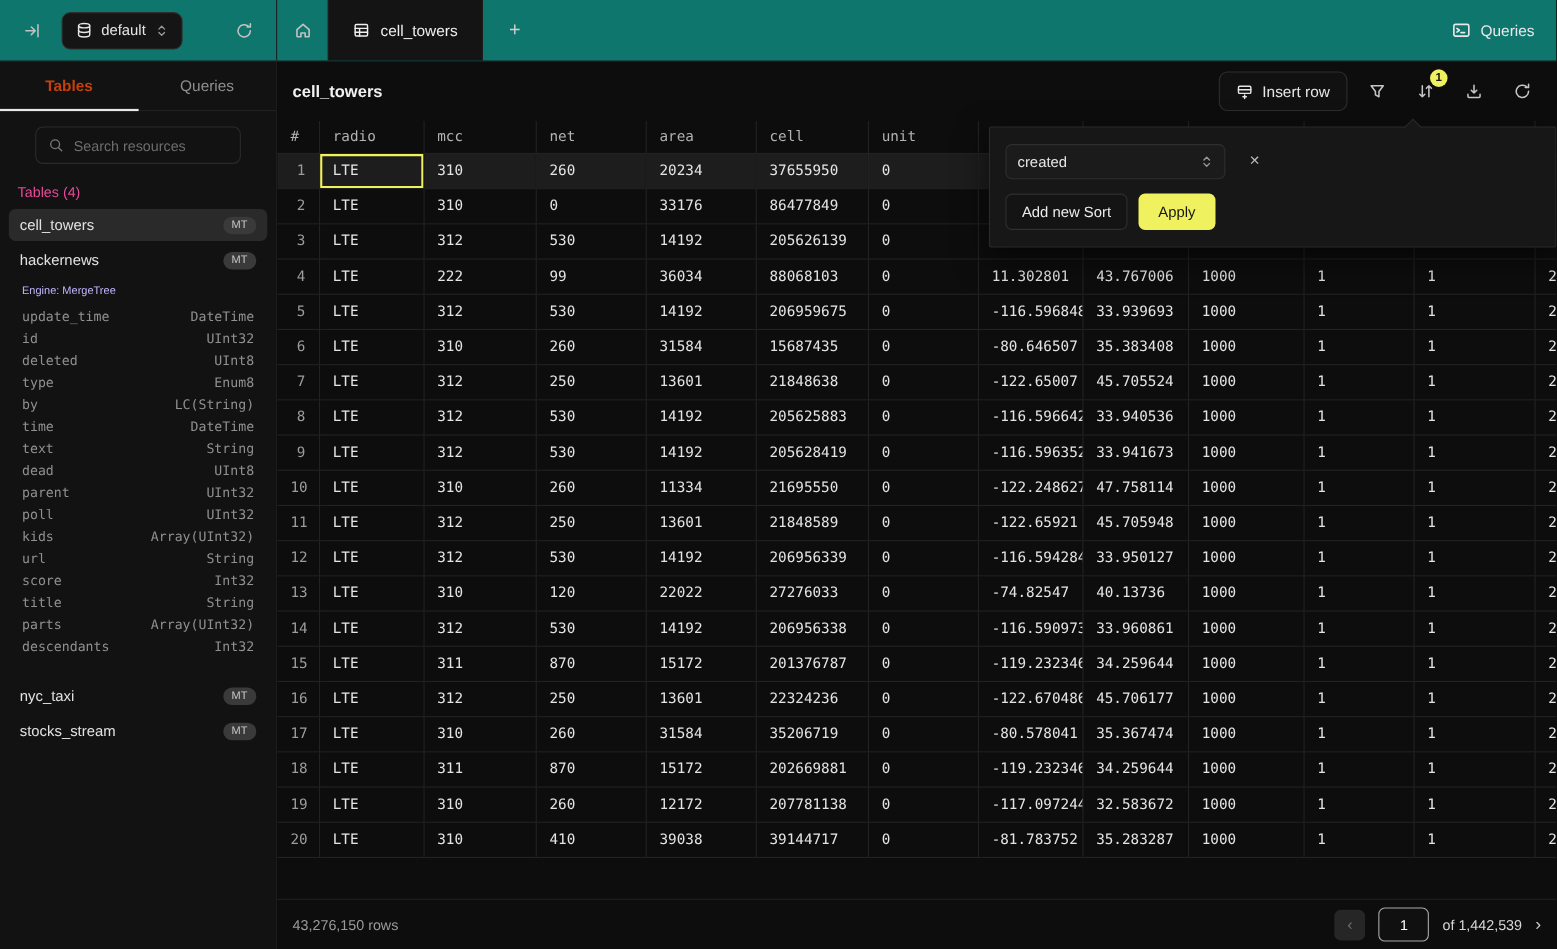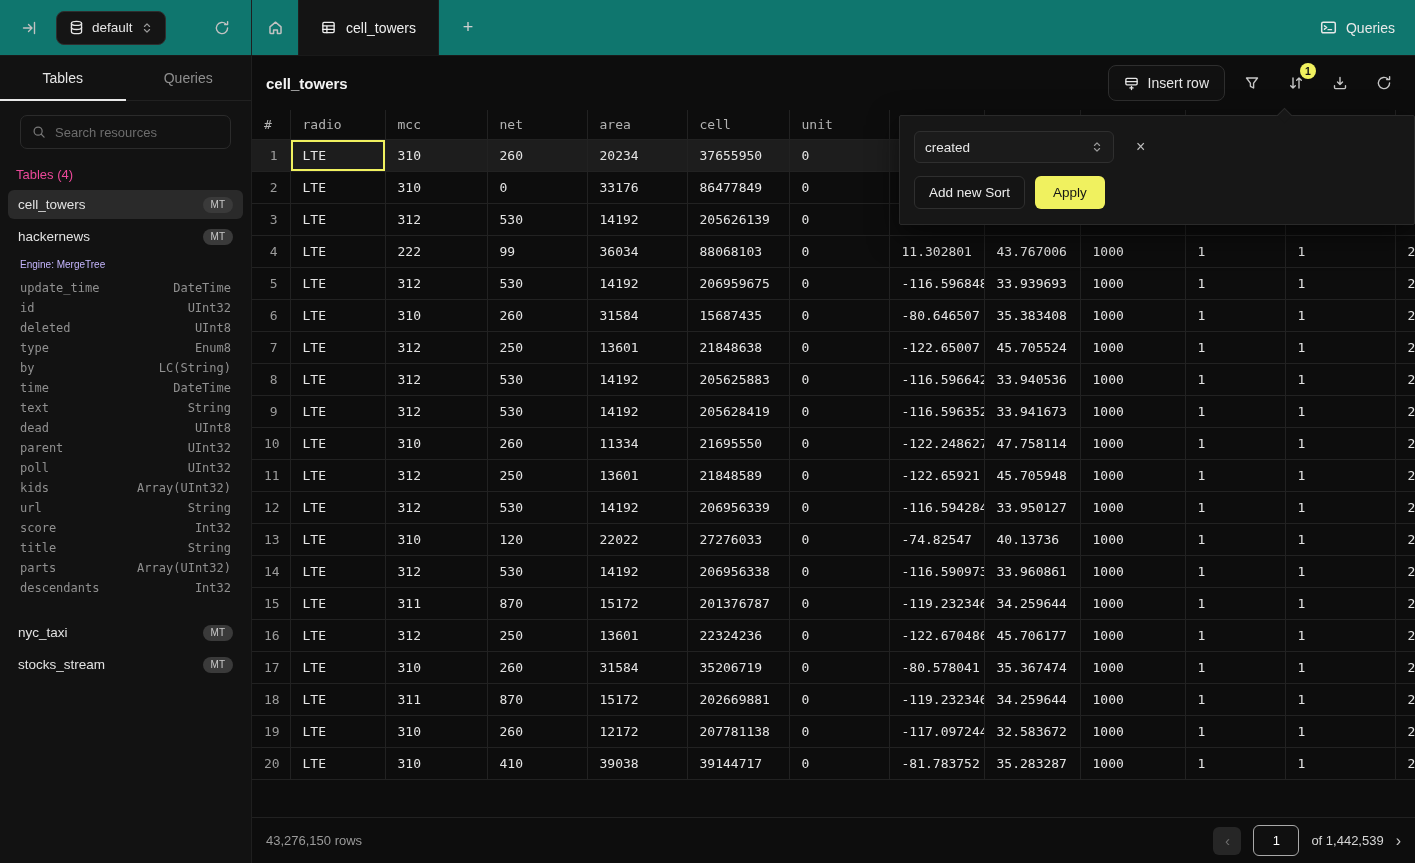--- a/index.html
+++ b/index.html
@@ -21,24 +21,24 @@
   .newtab-btn{align-self:center;margin-left:14px;width:30px;height:30px;display:flex;align-items:center;justify-content:center;background:none;border:none;color:#cfcfcf;font-size:18px;cursor:pointer}
   .queries-btn{margin-left:auto;align-self:center;margin-right:20px;display:flex;align-items:center;gap:9px;background:none;border:none;color:#e8e8e8;font-size:14px;cursor:pointer}
 
   
   .shell{flex:1;display:flex;min-height:0}
 
   
   .sidebar{width:252px;flex:none;background:#121212;border-right:1px solid #1f1f1f;display:flex;flex-direction:column}
   .sb-tabs{height:45px;flex:none;display:flex;border-bottom:1px solid #212121}
   .sb-tab{flex:1;display:flex;align-items:center;justify-content:center;font-size:14px;color:#8f8f8f;position:relative;cursor:pointer;background:none;border:none;font-family:inherit}
-  .sb-tab.active{color:#e5e5e5;font-weight:400}
+  .sb-tab.active{color:#c2410c;font-weight:700}
   .sb-tab.active::after{content:"";position:absolute;left:0;right:0;bottom:-1px;height:2px;background:#e8e8e8}
   .new-table-btn{margin:20px 16px 0;height:33px;flex:none;display:flex;align-items:center;justify-content:center;gap:9px;background:var(--accent);border:none;border-radius:6px;color:#161616;font-size:13.5px;font-weight:500;cursor:pointer;font-family:inherit}
-  .search-box{margin:14px 20px 0;height:34px;flex:none;display:flex;align-items:center;gap:9px;padding:0 11px;border:1px solid #2b2b2b;border-radius:7px;color:#787878}
+  .search-box{margin:14px 32px 0;height:34px;flex:none;display:flex;align-items:center;gap:9px;padding:0 11px;border:1px solid #2b2b2b;border-radius:7px;color:#787878}
   .search-box input{flex:1;min-width:0;background:transparent;border:none;outline:none;color:#e0e0e0;font-size:13px;font-family:inherit}
   .search-box input::placeholder{color:#6d6d6d}
   .sb-section{padding:18px 16px 8px;font-size:13px;color:#ec4899}
   .sb-list{flex:1;overflow:hidden;padding:0 8px}
   .tbl-item{height:29px;display:flex;align-items:center;justify-content:space-between;padding:0 10px;border-radius:6px;font-size:13.5px;color:#e2e2e2;cursor:pointer;margin-bottom:3px}
   .tbl-item.selected{background:#2a2a2a}
   .tbl-item.gap-top{margin-top:12px}
   .badge{background:#3a3a3a;color:#c9c9c9;font-size:10px;line-height:1;padding:3px 8px;border-radius:9px}
   .engine{padding:5px 12px 6px;font-size:10px;color:#c4b5fd}
   .hn-cols{padding:2px 12px 8px}

